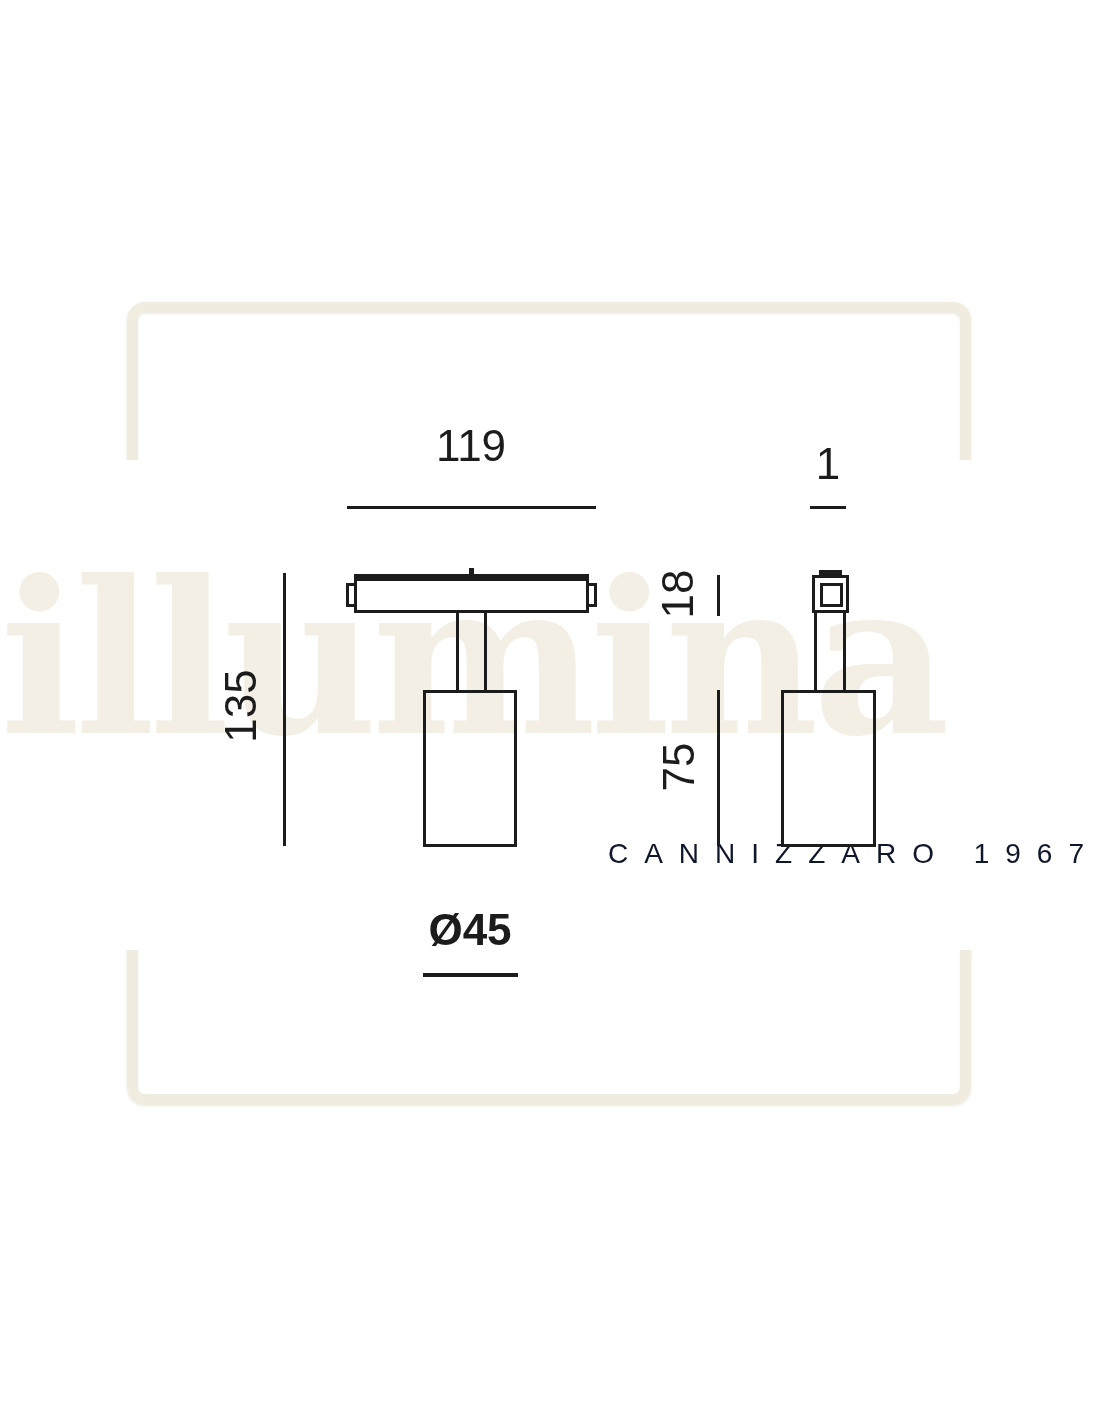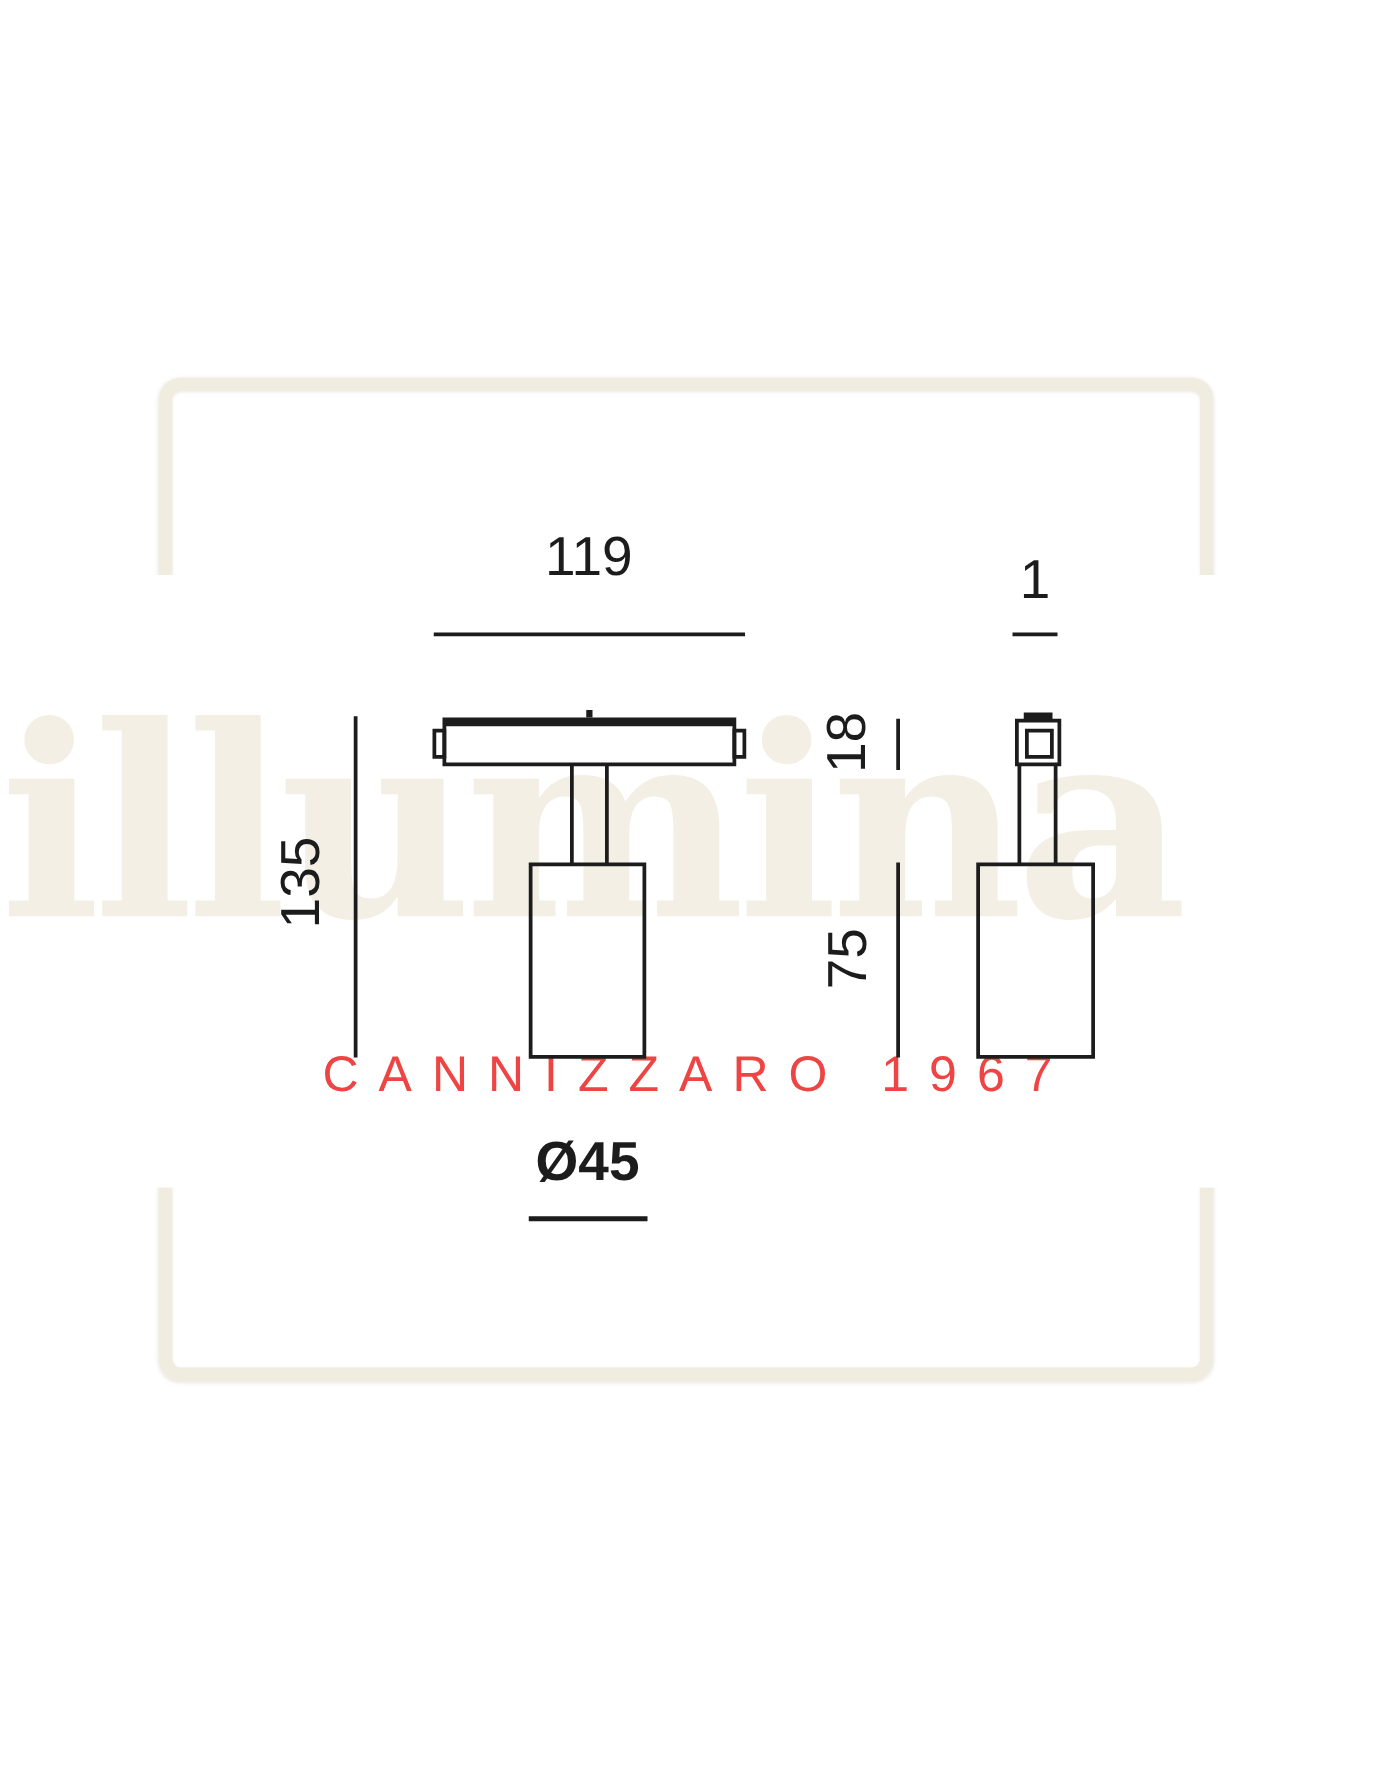--- a/index.html
+++ b/index.html
@@ -11,23 +11,23 @@
          border:11px solid #f0ece0;border-radius:18px;box-sizing:border-box;
          box-shadow:0 1px 3px rgba(190,185,168,0.35), inset 0 1px 2px rgba(190,185,168,0.25);}
   .frame-mask{position:absolute;top:460px;width:34px;height:490px;background:#ffffff;}
   .frame-mask.left{left:118px;}
   .frame-mask.right{left:946px;}
 
   
   .wm-brand{position:absolute;left:0;right:0;top:553px;text-align:left;
             font-family:"DejaVu Serif",serif;font-weight:bold;font-size:212px;line-height:1;
             letter-spacing:-6px;color:#f3efe4;white-space:nowrap;user-select:none;}
-  .wm-sub{position:absolute;left:16px;right:0;top:840px;text-align:center;
-          font-family:"Liberation Sans",sans-serif;font-size:40px;line-height:1;
-          letter-spacing:16px;color:#ef4444;white-space:nowrap;user-select:none;}
+  .wm-sub{position:absolute;left:16px;right:0;top:840px;text-align:right;
+          font-family:"Liberation Sans",sans-serif;font-size:28px;line-height:1;
+          letter-spacing:16px;color:#0f172a;white-space:nowrap;user-select:none;}
 
   
   .stroke{position:absolute;box-sizing:border-box;border:3px solid #1c1c1c;background:transparent;}
   .lineH{position:absolute;background:#1c1c1c;height:3px;}
   .lineV{position:absolute;background:#1c1c1c;width:3px;}
   .solid{position:absolute;background:#1c1c1c;}
 
   
   .fv-bar{left:354px;top:574px;width:235px;height:39px;border-top-width:7px;}
   .fv-bar-tick{left:469px;top:568px;width:5px;height:6px;}

